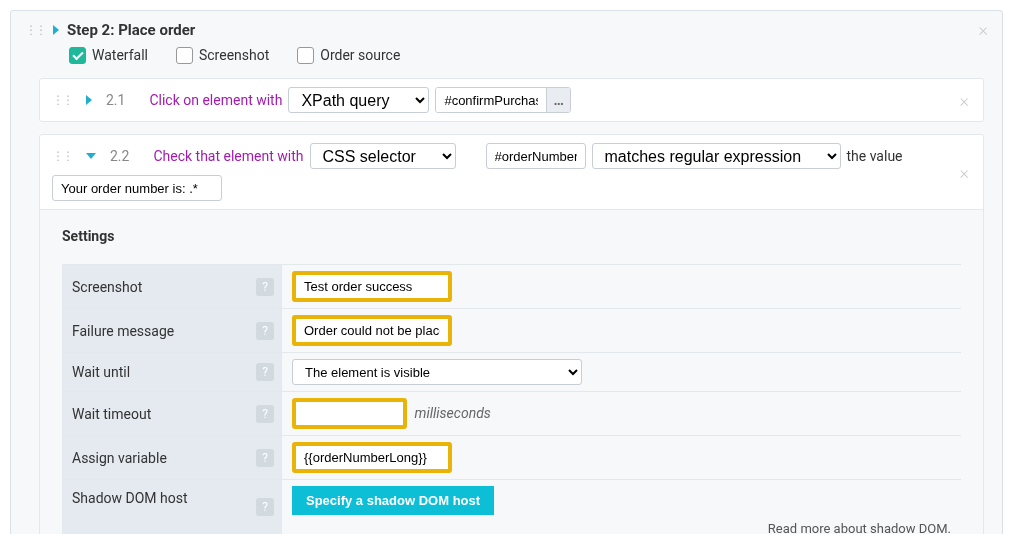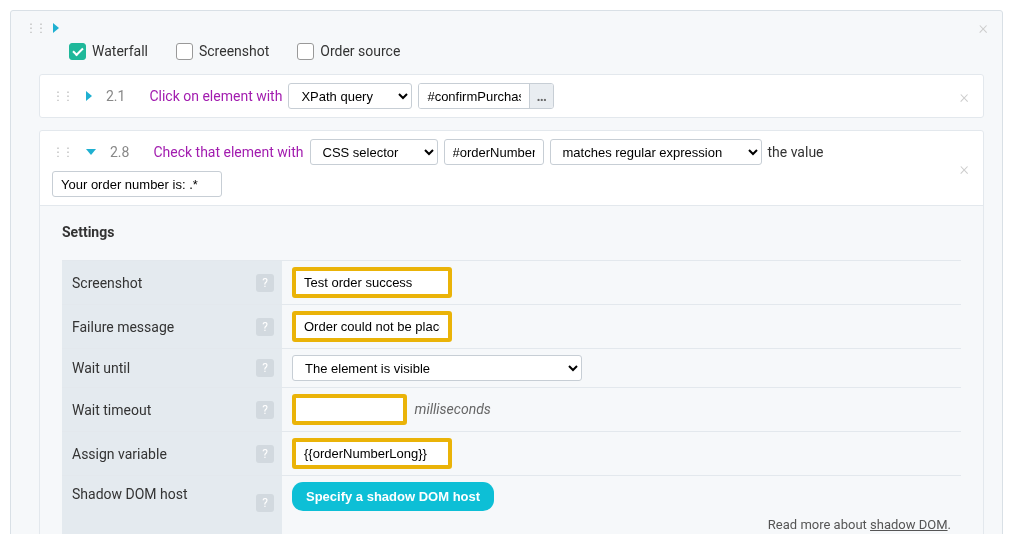--- a/index.html
+++ b/index.html
@@ -108,21 +108,21 @@
 .substep-num {
   color: #888;
   margin-right: 18px;
 }
 .substep-text { color: #a21caf; }
 .substep select {
   border: 1px solid #c7ced5;
   padding: 3px 22px 3px 8px;
   border-radius: 3px;
   background: #fff;
-  font-size: 13px;
+  font-size: 16px;
   height: 26px;
 }
 .input-tag {
   display: inline-flex;
   align-items: center;
   border: 1px solid #c7ced5;
   border-radius: 3px;
   height: 26px;
   overflow: hidden;
   background: #fff;
@@ -214,21 +214,21 @@
   background: #fff;
 }
 .ms-input { width: 115px !important; }
 .italic { font-style: italic; color: #666; margin-left: 4px;}
 .teal-btn {
   background: #0dbfd6;
   color: #fff;
   border: none;
   font-weight: bold;
   padding: 7px 14px;
-  border-radius: 11px;
+  border-radius: 0;
   cursor: pointer;
   font-size: 13px;
 }
 .readmore {
   margin-top: 6px;
   font-size: 13px;
   color: #555;
   text-align: right;
 }
 .readmore a {
@@ -236,20 +236,21 @@
 }
 </style>
 </head>
 <body>
 
 <div class="step-panel">
 
   <div class="step-header">
     <span class="drag-handle">⋮⋮</span>
     <span class="chevron right"></span>
+    <span class="step-title">Step 2: Place order</span>
     <span class="close-x">×</span>
   </div>
 
   <div class="checkbox-row">
     <label class="checkbox-item">
       <span class="checkbox checked"></span>
       <span>Waterfall</span>
     </label>
     <label class="checkbox-item">
       <span class="checkbox"></span>
@@ -275,26 +276,26 @@
         <span class="dots-btn">…</span>
       </span>
       <span class="close-x">×</span>
     </div>
   </div>
 
   <div class="substep" style="margin-bottom:18px;">
     <div class="substep-header">
       <span class="drag-handle">⋮⋮</span>
       <span class="chevron down"></span>
-      <span class="substep-num">2.8</span>
+      <span class="substep-num">2.2</span>
       <span class="substep-text">Check that element with</span>
       <select>
         <option>CSS selector</option>
       </select>
-      <input class="plain-input" style="width: 100px;" value="#orderNumber">
+      <input class="plain-input" style="width: 100px; margin-left: 24px;" value="#orderNumber">
       <select>
         <option>matches regular expression</option>
       </select>
       <span>the value</span>
       <input class="plain-input" style="width: 170px;" value="Your order number is: .*">
       <span class="close-x">×</span>
     </div>
 
     <div class="expanded-body">
       <div class="settings-title">Settings</div>

